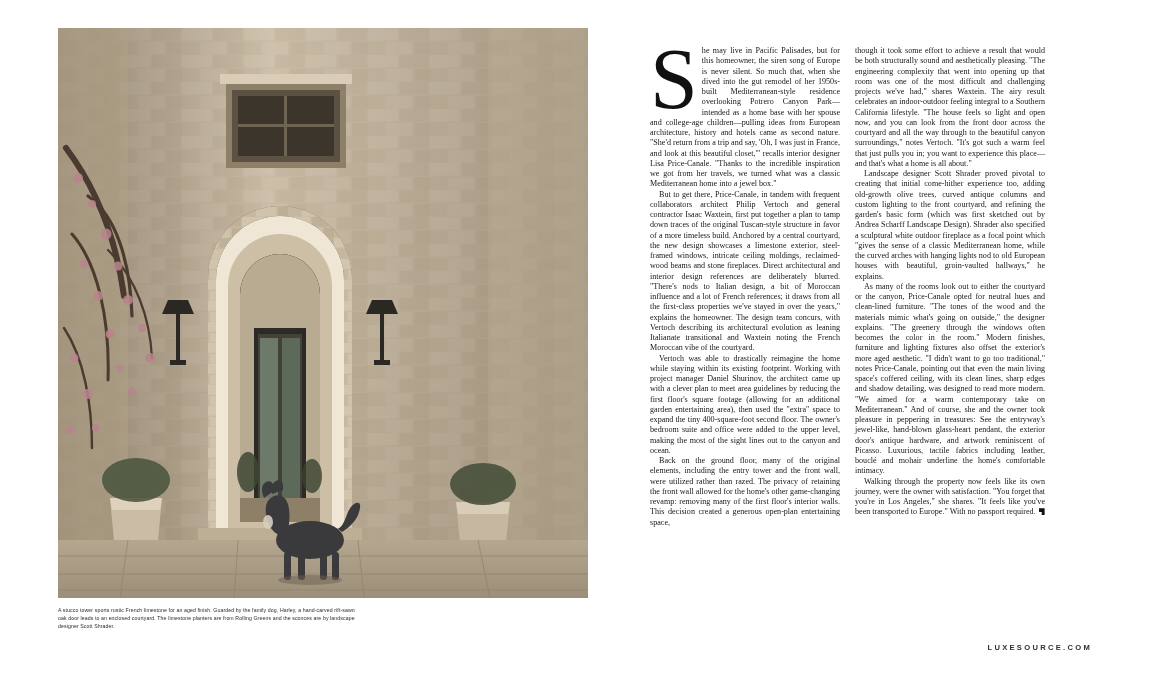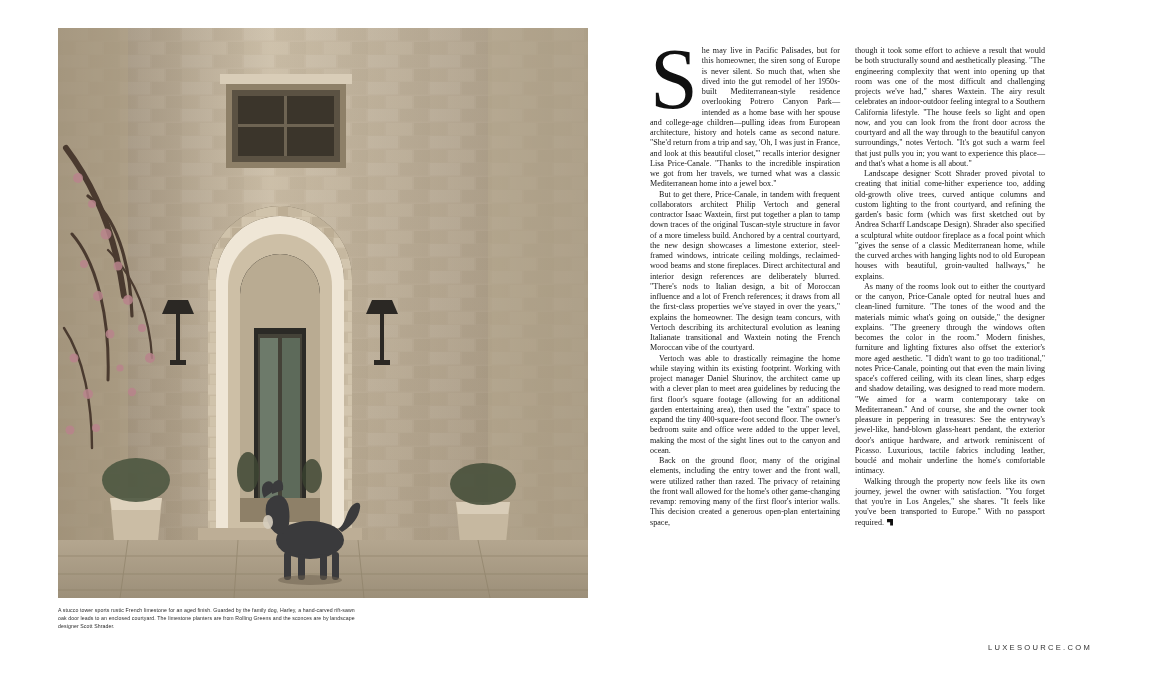--- a/index.html
+++ b/index.html
@@ -117,20 +117,21 @@
 
   
   .footer {
     position: absolute;
     right: 58px;
     bottom: 26px;
     font-family: "Liberation Sans", sans-serif;
     font-size: 7.6px;
     letter-spacing: 0.30em;
     color: #303030;
+    font-weight: bold;
   }
 </style>
 </head>
 <body>
 
 <div class="page">
 
   <div class="photo-block">
     <div class="photo">
       <svg width="530" height="570" viewBox="0 0 530 570" xmlns="http://www.w3.org/2000/svg" aria-hidden="true">
@@ -300,20 +301,20 @@
       </div>
       <p>But to get there, Price-Canale, in tandem with frequent collaborators architect Philip Vertoch and general contractor Isaac Waxtein, first put together a plan to tamp down traces of the original Tuscan-style structure in favor of a more timeless build. Anchored by a central courtyard, the new design showcases a limestone exterior, steel-framed windows, intricate ceiling moldings, reclaimed-wood beams and stone fireplaces. Direct architectural and interior design references are deliberately blurred. "There's nods to Italian design, a bit of Moroccan influence and a lot of French references; it draws from all the first-class properties we've stayed in over the years," explains the homeowner. The design team concurs, with Vertoch describing its architectural evolution as leaning Italianate transitional and Waxtein noting the French Moroccan vibe of the courtyard.</p>
       <p>Vertoch was able to drastically reimagine the home while staying within its existing footprint. Working with project manager Daniel Shurinov, the architect came up with a clever plan to meet area guidelines by reducing the first floor's square footage (allowing for an additional garden entertaining area), then used the "extra" space to expand the tiny 400-square-foot second floor. The owner's bedroom suite and office were added to the upper level, making the most of the sight lines out to the canyon and ocean.</p>
       <p>Back on the ground floor, many of the original elements, including the entry tower and the front wall, were utilized rather than razed. The privacy of retaining the front wall allowed for the home's other game-changing revamp: removing many of the first floor's interior walls. This decision created a generous open-plan entertaining space,</p>
     </div>
 
     <div class="col right">
       <p class="first">though it took some effort to achieve a result that would be both structurally sound and aesthetically pleasing. "The engineering complexity that went into opening up that room was one of the most difficult and challenging projects we've had," shares Waxtein. The airy result celebrates an indoor-outdoor feeling integral to a Southern California lifestyle. "The house feels so light and open now, and you can look from the front door across the courtyard and all the way through to the beautiful canyon surroundings," notes Vertoch. "It's got such a warm feel that just pulls you in; you want to experience this place—and that's what a home is all about."</p>
       <p>Landscape designer Scott Shrader proved pivotal to creating that initial come-hither experience too, adding old-growth olive trees, curved antique columns and custom lighting to the front courtyard, and refining the garden's basic form (which was first sketched out by Andrea Scharff Landscape Design). Shrader also specified a sculptural white outdoor fireplace as a focal point which "gives the sense of a classic Mediterranean home, while the curved arches with hanging lights nod to old European houses with beautiful, groin-vaulted hallways," he explains.</p>
       <p>As many of the rooms look out to either the courtyard or the canyon, Price-Canale opted for neutral hues and clean-lined furniture. "The tones of the wood and the materials mimic what's going on outside," the designer explains. "The greenery through the windows often becomes the color in the room." Modern finishes, furniture and lighting fixtures also offset the exterior's more aged aesthetic. "I didn't want to go too traditional," notes Price-Canale, pointing out that even the main living space's coffered ceiling, with its clean lines, sharp edges and shadow detailing, was designed to read more modern. "We aimed for a warm contemporary take on Mediterranean." And of course, she and the owner took pleasure in peppering in treasures: See the entryway's jewel-like, hand-blown glass-heart pendant, the exterior door's antique hardware, and artwork reminiscent of Picasso. Luxurious, tactile fabrics including leather, bouclé and mohair underline the home's comfortable intimacy.</p>
-      <p><span>Walking through the property now feels like its own journey, jewel the owner with satisfaction. "You forget that you're in Los Angeles," she shares. "It feels like you've been transported to Europe." With no passport required.</span><span class="endmark"></span></p>
+      <p><span>Walking through the property now feels like its own journey, were the owner with satisfaction. "You forget that you're in Los Angeles," she shares. "It feels like you've been transported to Europe." With no passport required.</span><span class="endmark"></span></p>
     </div>
 
   </div>
 
   <div class="footer">LUXESOURCE.COM</div>
 
 </div>
 
 </body></html>

